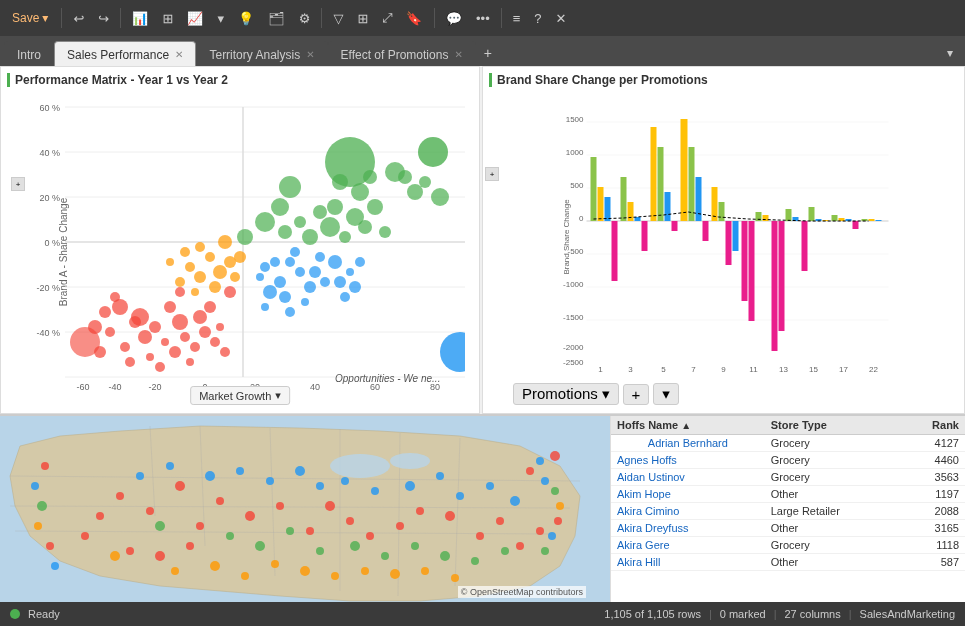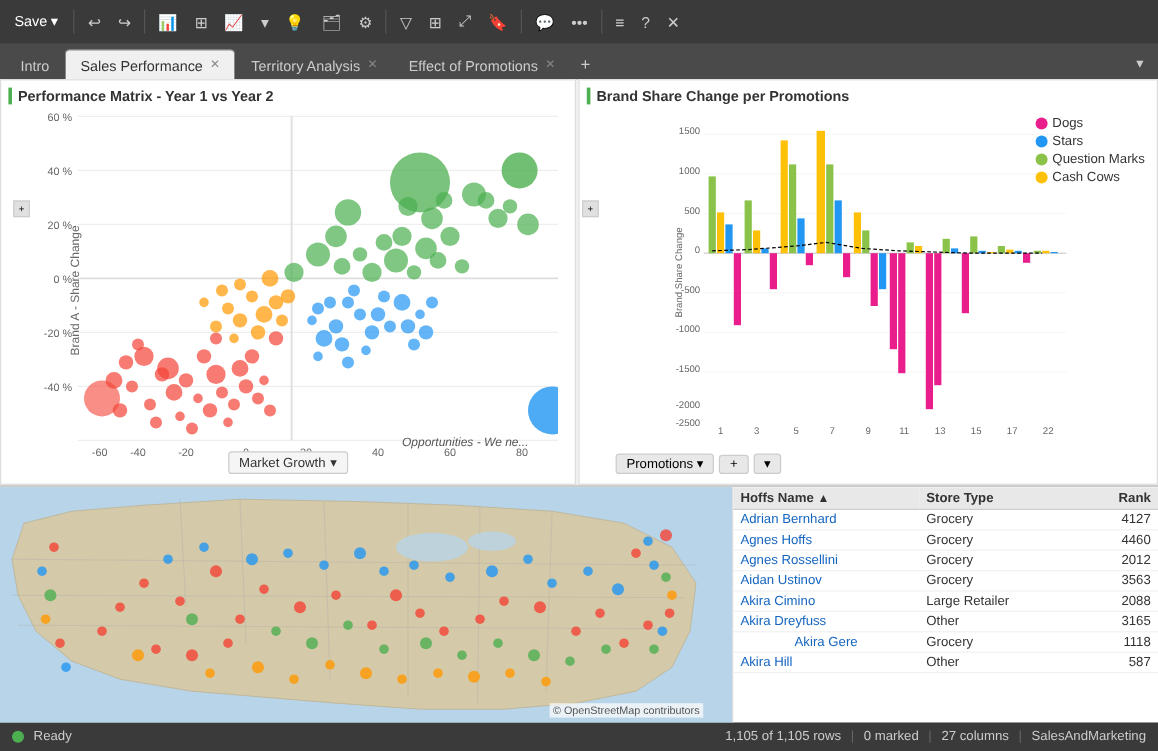--- a/index.html
+++ b/index.html
@@ -17,21 +17,21 @@
     .toolbar-btn {
       color: #ccc;
       background: none;
       border: none;
       padding: 4px 6px;
       cursor: pointer;
       font-size: 13px;
       border-radius: 3px;
     }
     .toolbar-save {
-      color: #ffffff;
+      color: #fdba74;
       background: none;
       border: none;
       padding: 4px 8px;
       cursor: pointer;
       font-size: 12px;
       border-radius: 3px;
       display: flex;
       align-items: center;
       gap: 3px;
     }
@@ -118,21 +118,21 @@
       background: white;
       border: 1px solid #ddd;
       padding: 6px;
       position: relative;
       flex-shrink: 0;
     }
     .panel-title {
       font-size: 12px;
       font-weight: bold;
       color: #333;
-      margin-bottom: 0;
+      margin-bottom: 10px;
       border-left: 3px solid #4CAF50;
       padding-left: 5px;
     }
 
     
     #bar-panel {
       flex: 1;
       background: white;
       border: 1px solid #ddd;
       padding: 6px;
@@ -261,21 +261,21 @@
       align-items: center;
       gap: 4px;
       font-size: 11px;
     }
     .promo-btn {
       background: #e8e8e8;
       border: 1px solid #ccc;
       border-radius: 3px;
       padding: 1px 8px;
       cursor: pointer;
-      font-size: 11px;
+      font-size: 15px;
     }
 
     
     .map-attribution {
       position: absolute;
       bottom: 4px;
       right: 24px;
       font-size: 9px;
       color: #555;
       background: rgba(255,255,255,0.7);
@@ -481,38 +481,20 @@
       <div class="chart-dropdown">
         <span>Market Growth</span>
         <span>▾</span>
       </div>
     </div>
 
     <div id="bar-panel">
       <div class="panel-title">Brand Share Change per Promotions</div>
 
       
-      <div class="legend">
-        <div class="legend-item">
-          <div class="legend-dot" style="background:#e91e8c;"></div>
-          <span>Dogs</span>
-        </div>
-        <div class="legend-item">
-          <div class="legend-dot" style="background:#2196F3;"></div>
-          <span>Stars</span>
-        </div>
-        <div class="legend-item">
-          <div class="legend-dot" style="background:#8BC34A;"></div>
-          <span>Question Marks</span>
-        </div>
-        <div class="legend-item">
-          <div class="legend-dot" style="background:#FFC107;"></div>
-          <span>Cash Cows</span>
-        </div>
-      </div>
 
       
       <svg id="bar-chart-svg" viewBox="0 0 350 280">
 
         <text x="35" y="25" text-anchor="end" font-size="8" fill="#666">1500</text>
         <text x="35" y="58" text-anchor="end" font-size="8" fill="#666">1000</text>
         <text x="35" y="91" text-anchor="end" font-size="8" fill="#666">500</text>
         <text x="35" y="124" text-anchor="end" font-size="8" fill="#666">0</text>
         <text x="35" y="157" text-anchor="end" font-size="8" fill="#666">-500</text>
         <text x="35" y="190" text-anchor="end" font-size="8" fill="#666">-1000</text>
@@ -723,51 +705,51 @@
             <th>
               <span>Store Type</span>
             </th>
             <th>
               <span>Rank</span>
             </th>
           </tr>
         </thead>
         <tbody>
         <tr>
-              <td style="color: rgb(21, 101, 192);">Adrian Bernhard</td>
+              <td style="color: rgb(21, 101, 192); text-align: center;">Adrian Bernhard</td>
               <td>Grocery</td>
               <td>4127</td>
             </tr>
             <tr>
               <td style="color: rgb(21, 101, 192);">Agnes Hoffs</td>
               <td>Grocery</td>
               <td>4460</td>
             </tr>
             <tr>
-              <td style="color: rgb(21, 101, 192);">Agnes Rossellini</td>
-              <td>Grocery</td>
-              <td>2012</td>
-            </tr>
-            <tr>
               <td style="color: rgb(21, 101, 192);">Aidan Ustinov</td>
               <td>Grocery</td>
               <td>3563</td>
+            </tr>
+            <tr>
+              <td style="color: rgb(21, 101, 192);">Akim Hope</td>
+              <td>Other</td>
+              <td>1197</td>
             </tr>
             <tr>
               <td style="color: rgb(21, 101, 192);">Akira Cimino</td>
               <td>Large Retailer</td>
               <td>2088</td>
             </tr>
             <tr>
               <td style="color: rgb(21, 101, 192);">Akira Dreyfuss</td>
               <td>Other</td>
               <td>3165</td>
             </tr>
             <tr>
-              <td style="color: rgb(21, 101, 192); text-align: center;">Akira Gere</td>
+              <td style="color: rgb(21, 101, 192);">Akira Gere</td>
               <td>Grocery</td>
               <td>1118</td>
             </tr>
             <tr>
               <td style="color: rgb(21, 101, 192);">Akira Hill</td>
               <td>Other</td>
               <td>587</td>
             </tr>
           </tbody>
       </table>

